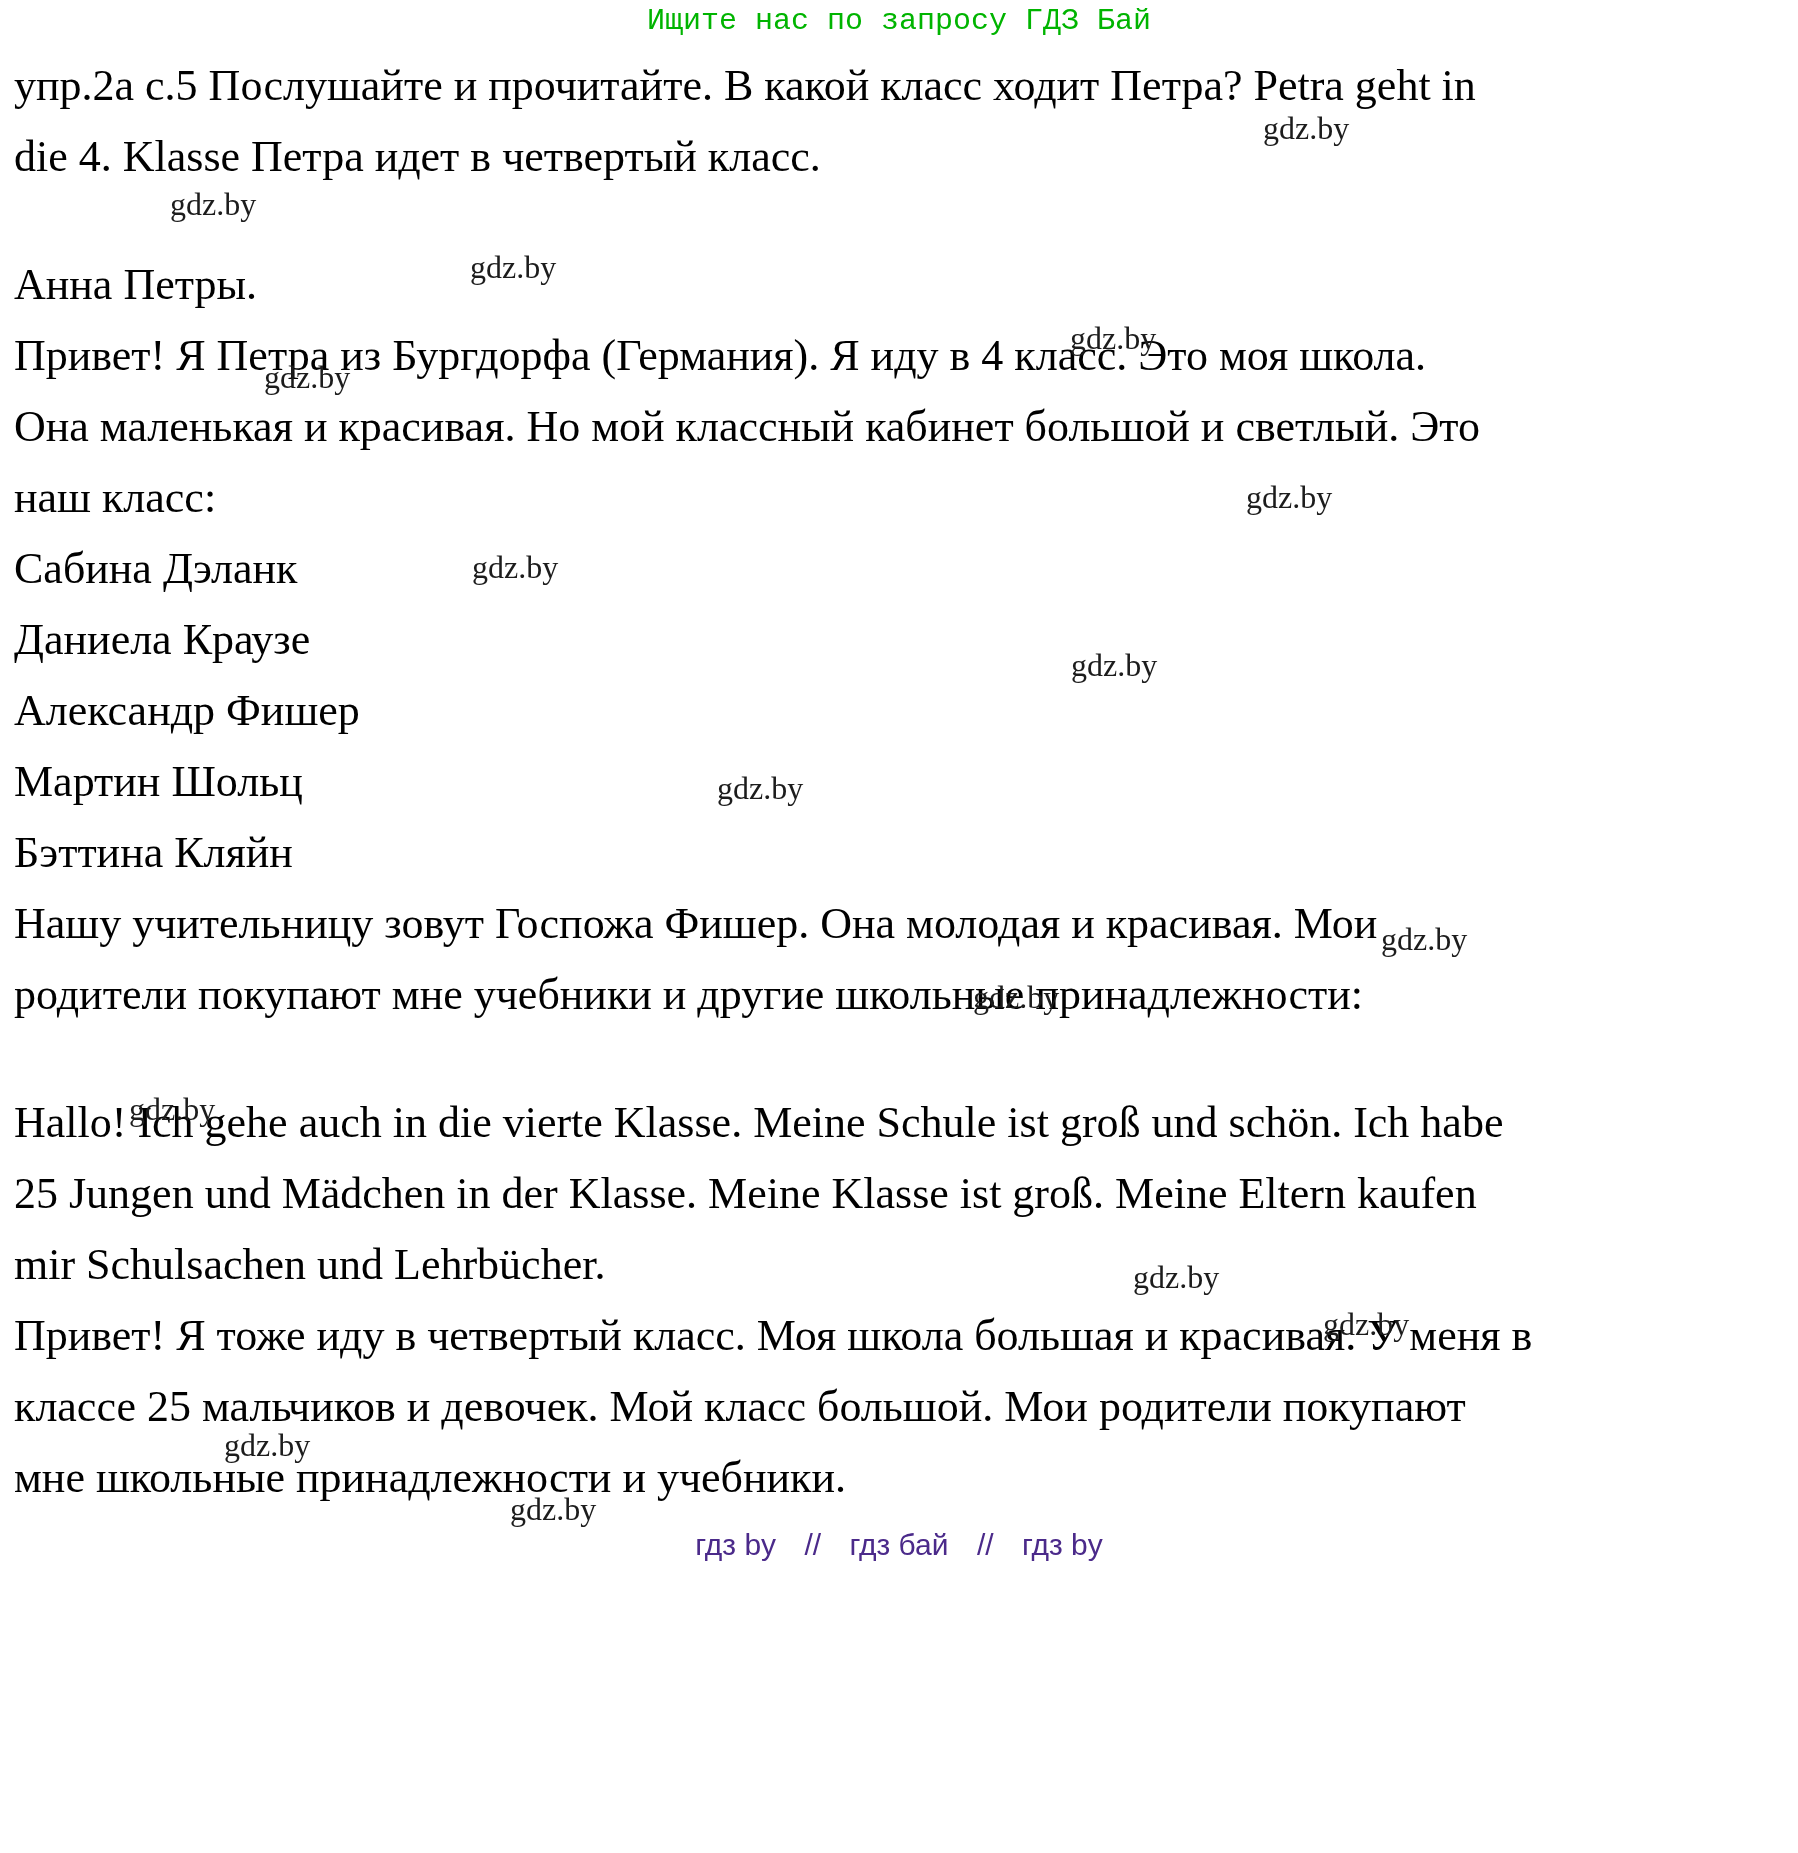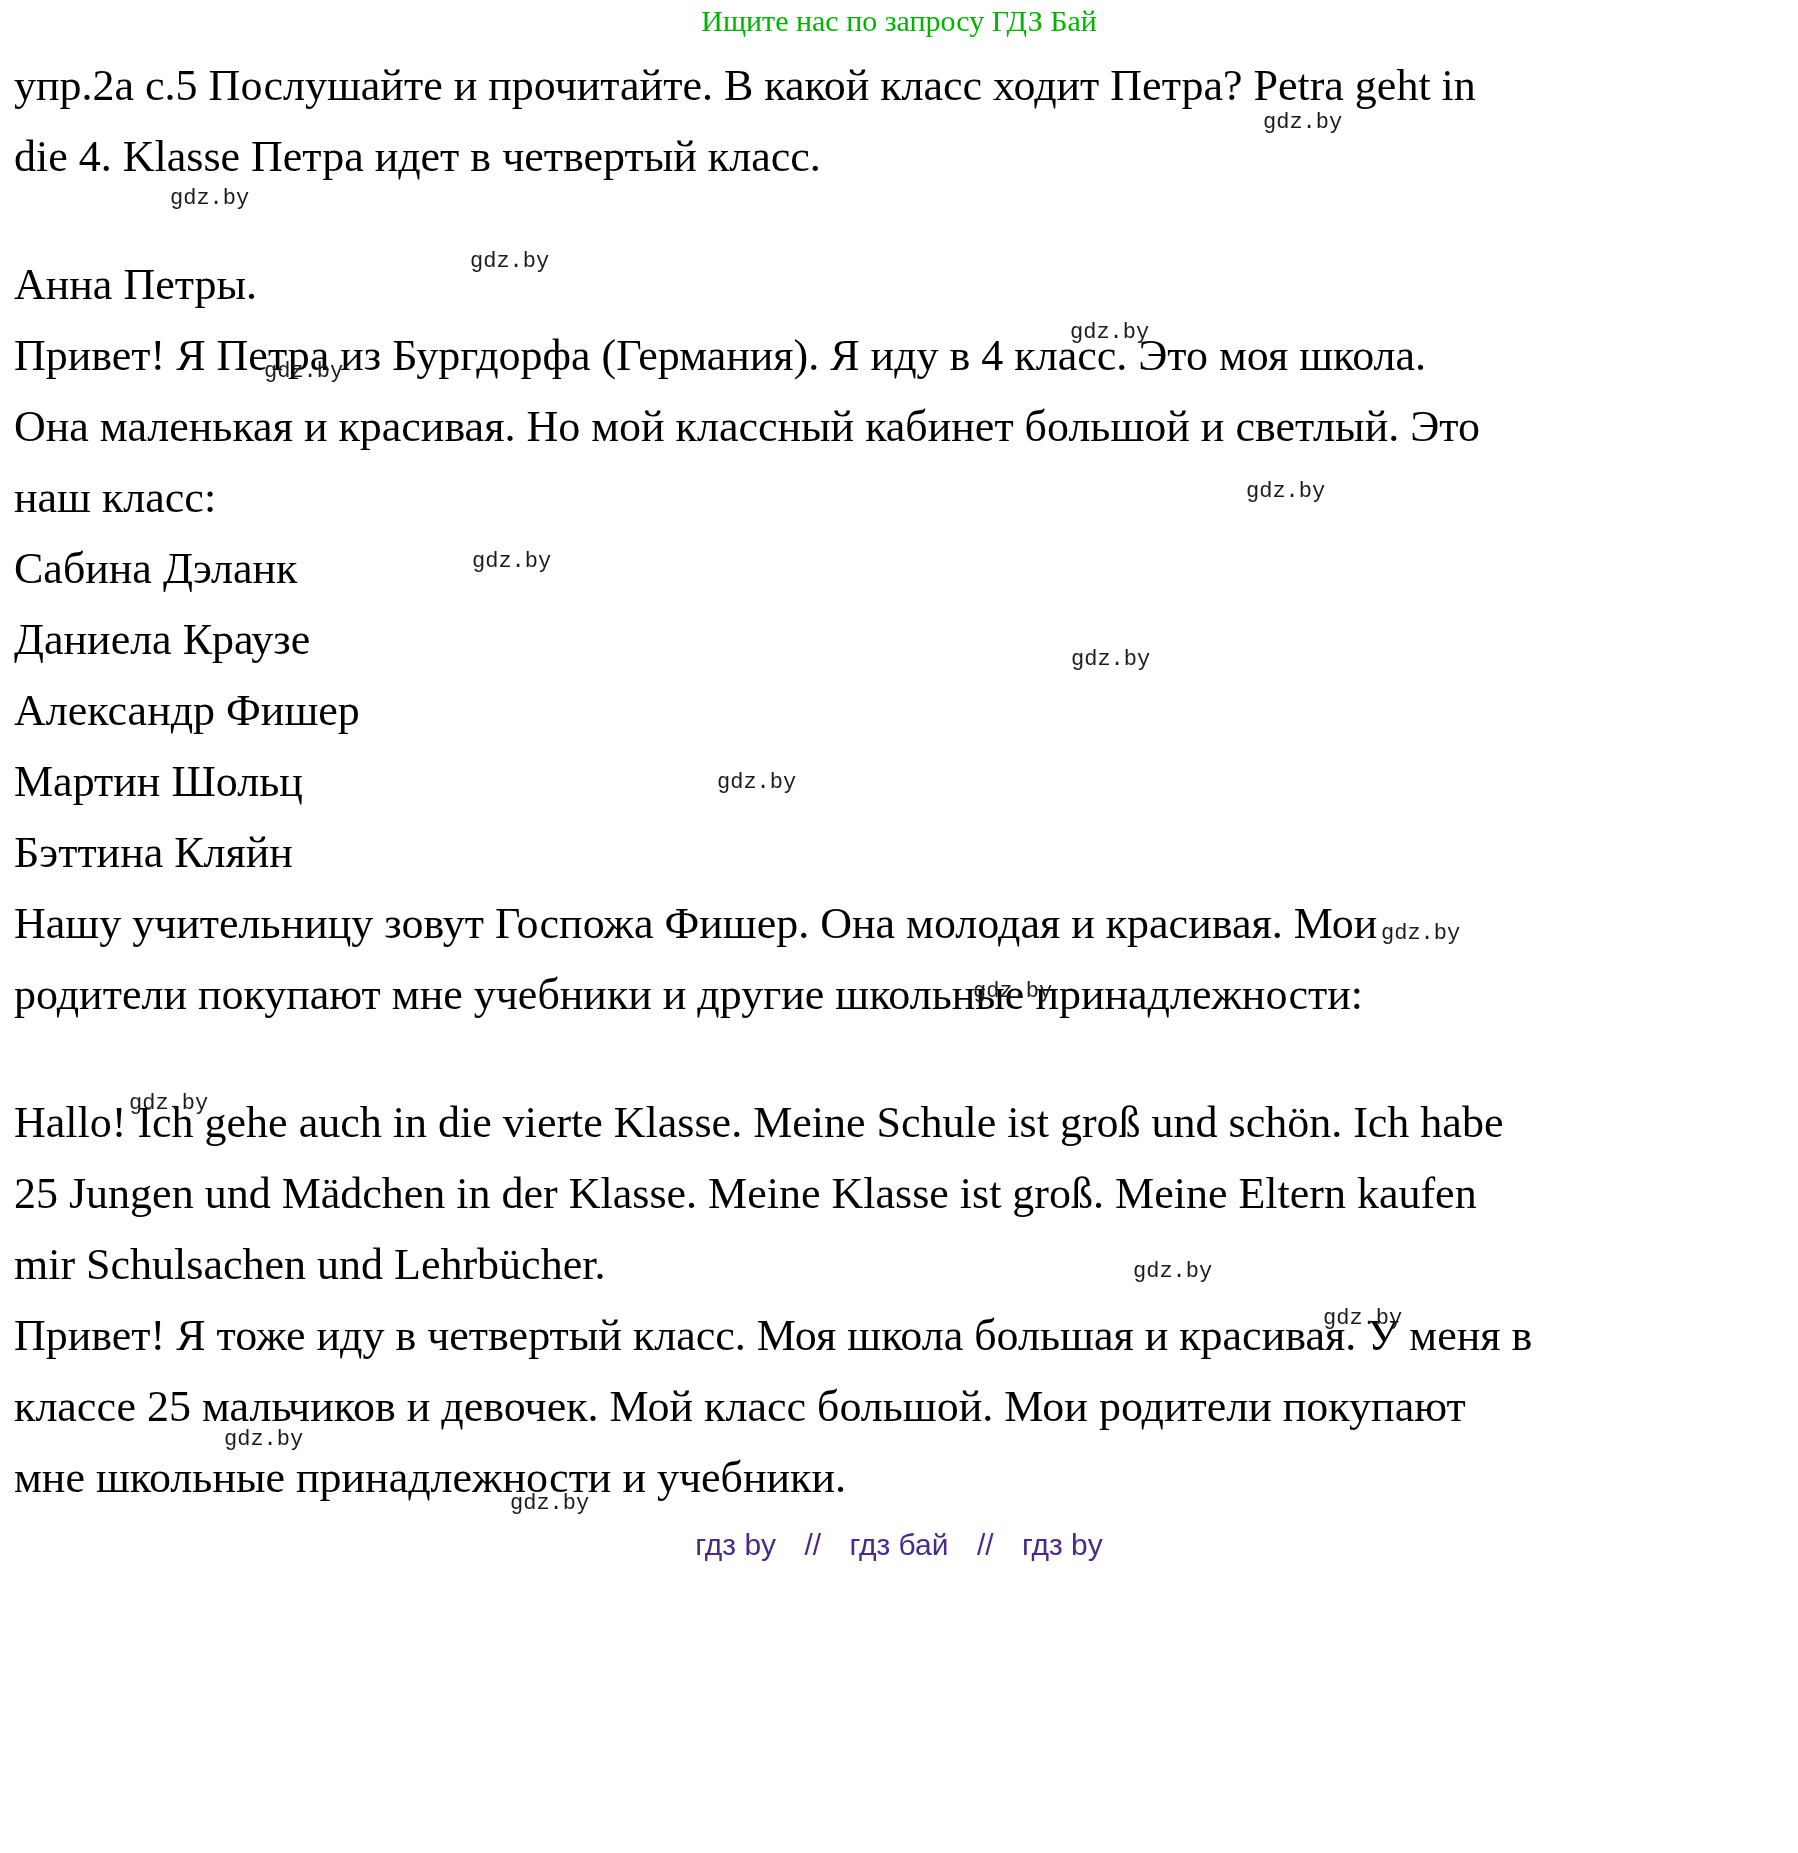--- a/index.html
+++ b/index.html
@@ -9,38 +9,38 @@
     height: 1853px;
     position: relative;
     overflow: hidden;
     font-family: "Liberation Serif", serif;
     color: #000000;
   }
   .banner {
     width: 100%;
     text-align: center;
     padding-top: 4px;
-    font-family: Liberation Serif, serif;
+    font-family: Liberation Mono, monospace;
     font-size: 30px;
     font-weight: 500;
     color: #00b400;
   }
   .doc {
     padding: 12px 0 0 14px;
     width: 1540px;
     font-size: 44px;
     line-height: 71px;
     color: #000000;
   }
   .doc p { margin: 0; }
   .gap-top { margin-top: 57px !important; }
   .watermark {
     position: absolute;
-    font-family: Liberation Mono, monospace;
-    font-size: 22px;
+    font-family: Liberation Serif, serif;
+    font-size: 32px;
     color: #1c1c1c;
     white-space: nowrap;
   }
   .footer {
     position: absolute;
     left: 0;
     top: 1528px;
     width: 100%;
     text-align: center;
     font-family: "Liberation Sans", sans-serif;

